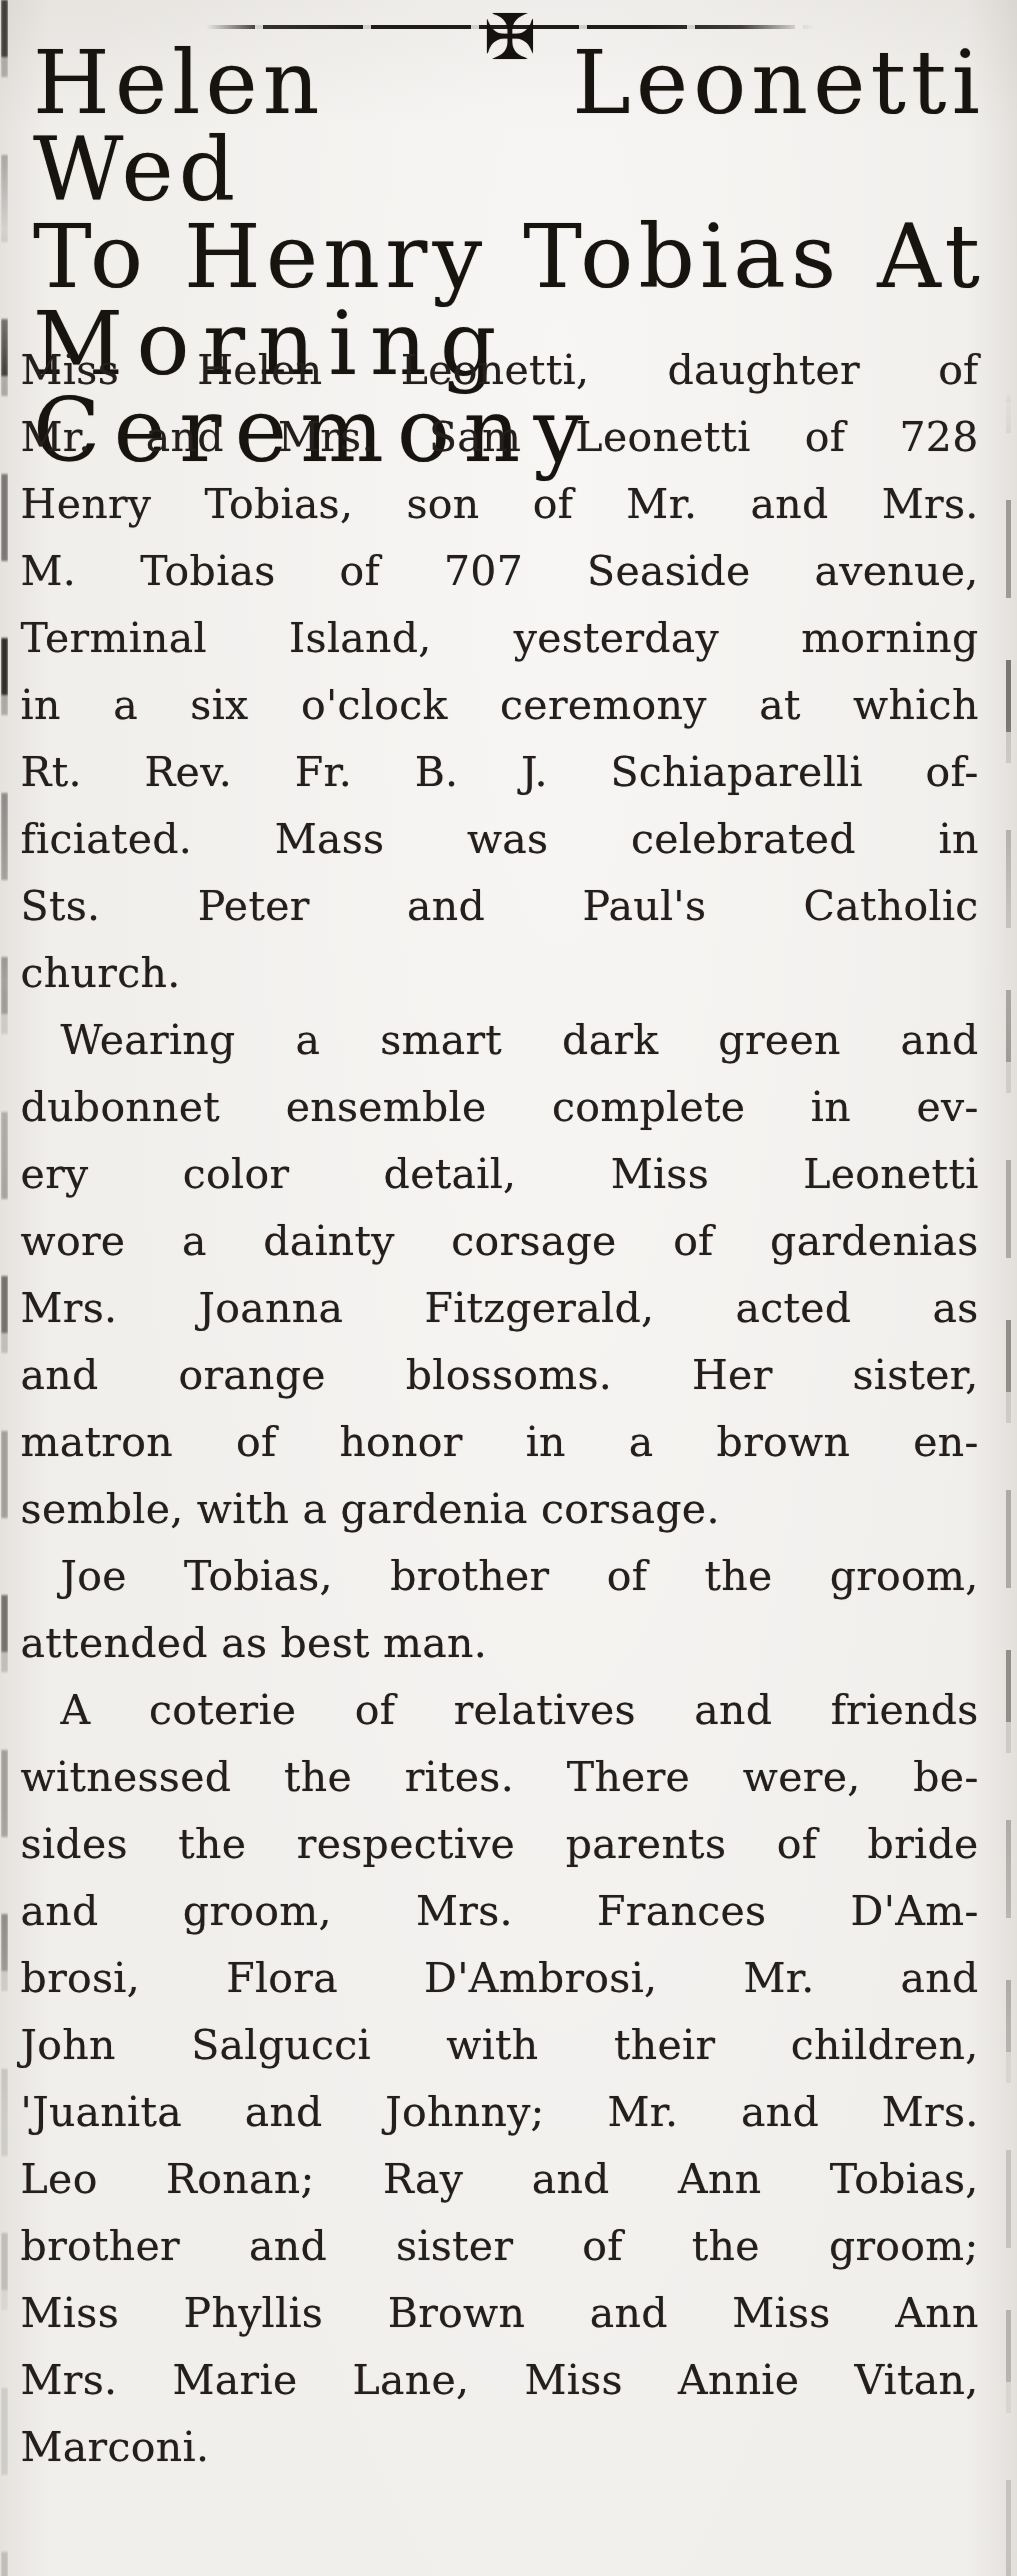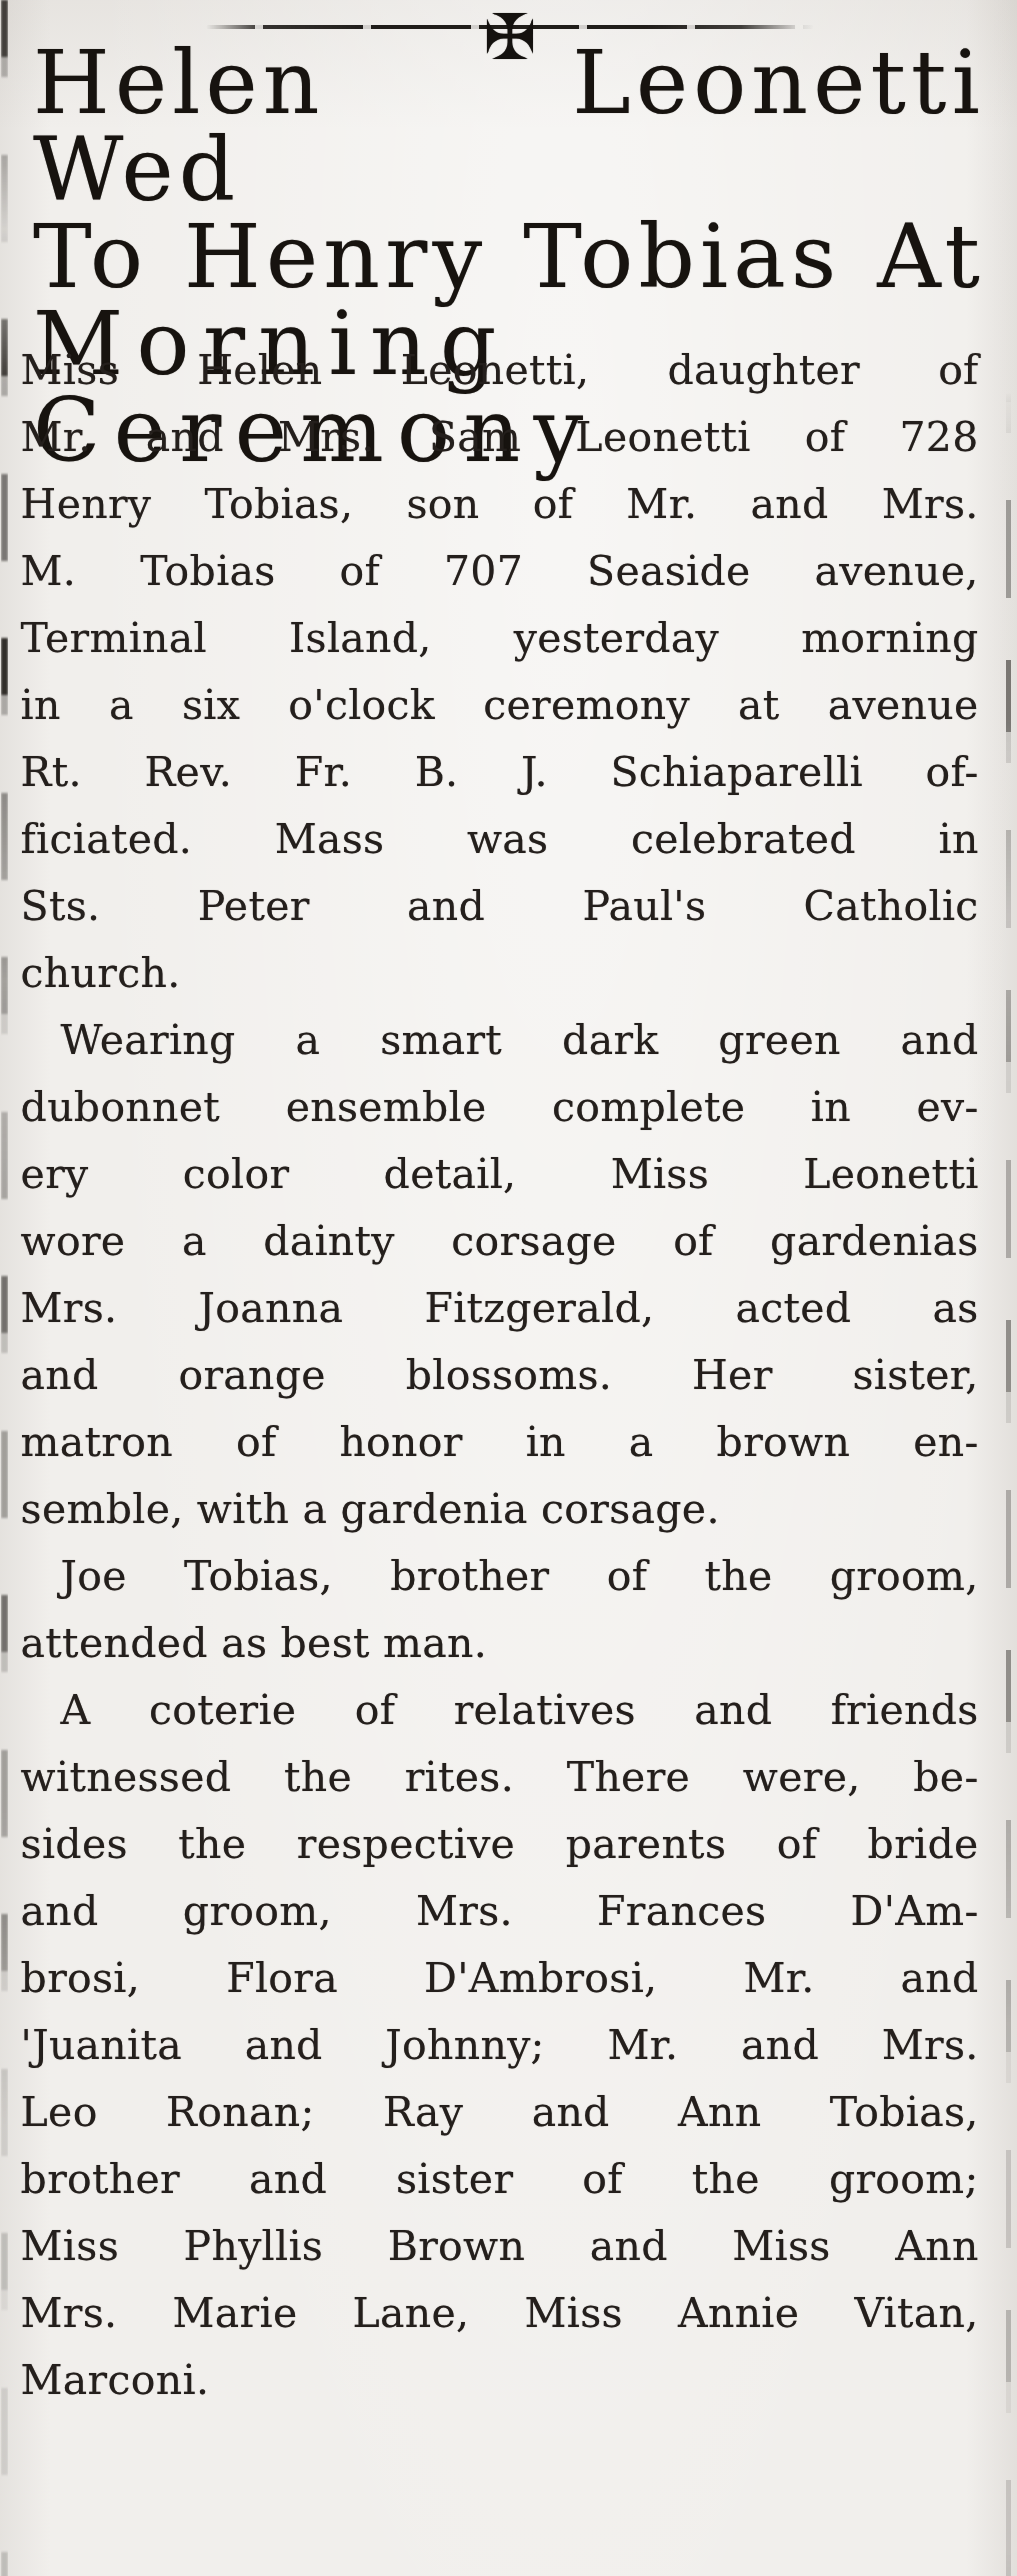--- a/index.html
+++ b/index.html
@@ -101,21 +101,21 @@
     <span class="hl hl-wide">Morning Ceremony</span>
   </h1>
 
   <article class="body-col">
 
     <div class="ln">Miss Helen Leonetti, daughter of</div>
     <div class="ln">Mr. and Mrs. Sam Leonetti of 728</div>
     <div class="ln">Henry Tobias, son of Mr. and Mrs.</div>
     <div class="ln">M. Tobias of 707 Seaside avenue,</div>
     <div class="ln">Terminal Island, yesterday morning</div>
-    <div class="ln">in a six o'clock ceremony at avenue</div>
+    <div class="ln">in a six o'clock ceremony at which</div>
     <div class="ln">Rt. Rev. Fr. B. J. Schiaparelli of-</div>
     <div class="ln">ficiated. Mass was celebrated in</div>
     <div class="ln">Sts. Peter and Paul's Catholic</div>
     <div class="ln p-end">church.</div>
 
     <div class="ln p-start">Wearing a smart dark green and</div>
     <div class="ln">dubonnet ensemble complete in ev-</div>
     <div class="ln">ery color detail, Miss Leonetti</div>
     <div class="ln">wore a dainty corsage of gardenias</div>
     <div class="ln">Mrs. Joanna Fitzgerald, acted as</div>
@@ -124,20 +124,21 @@
     <div class="ln p-end">semble, with a gardenia corsage.</div>
 
     <div class="ln p-start">Joe Tobias, brother of the groom,</div>
     <div class="ln p-end">attended as best man.</div>
 
     <div class="ln p-start">A coterie of relatives and friends</div>
     <div class="ln">witnessed the rites. There were, be-</div>
     <div class="ln">sides the respective parents of bride</div>
     <div class="ln">and groom, Mrs. Frances D'Am-</div>
     <div class="ln">brosi, Flora D'Ambrosi, Mr. and</div>
+    <div class="ln">John Salgucci with their children,</div>
     <div class="ln">'Juanita and Johnny; Mr. and Mrs.</div>
     <div class="ln">Leo Ronan; Ray and Ann Tobias,</div>
     <div class="ln">brother and sister of the groom;</div>
     <div class="ln">Miss Phyllis Brown and Miss Ann</div>
     <div class="ln">Mrs. Marie Lane, Miss Annie Vitan,</div>
     <div class="ln p-end">Marconi.</div>
 
   </article>
 </main>
 

